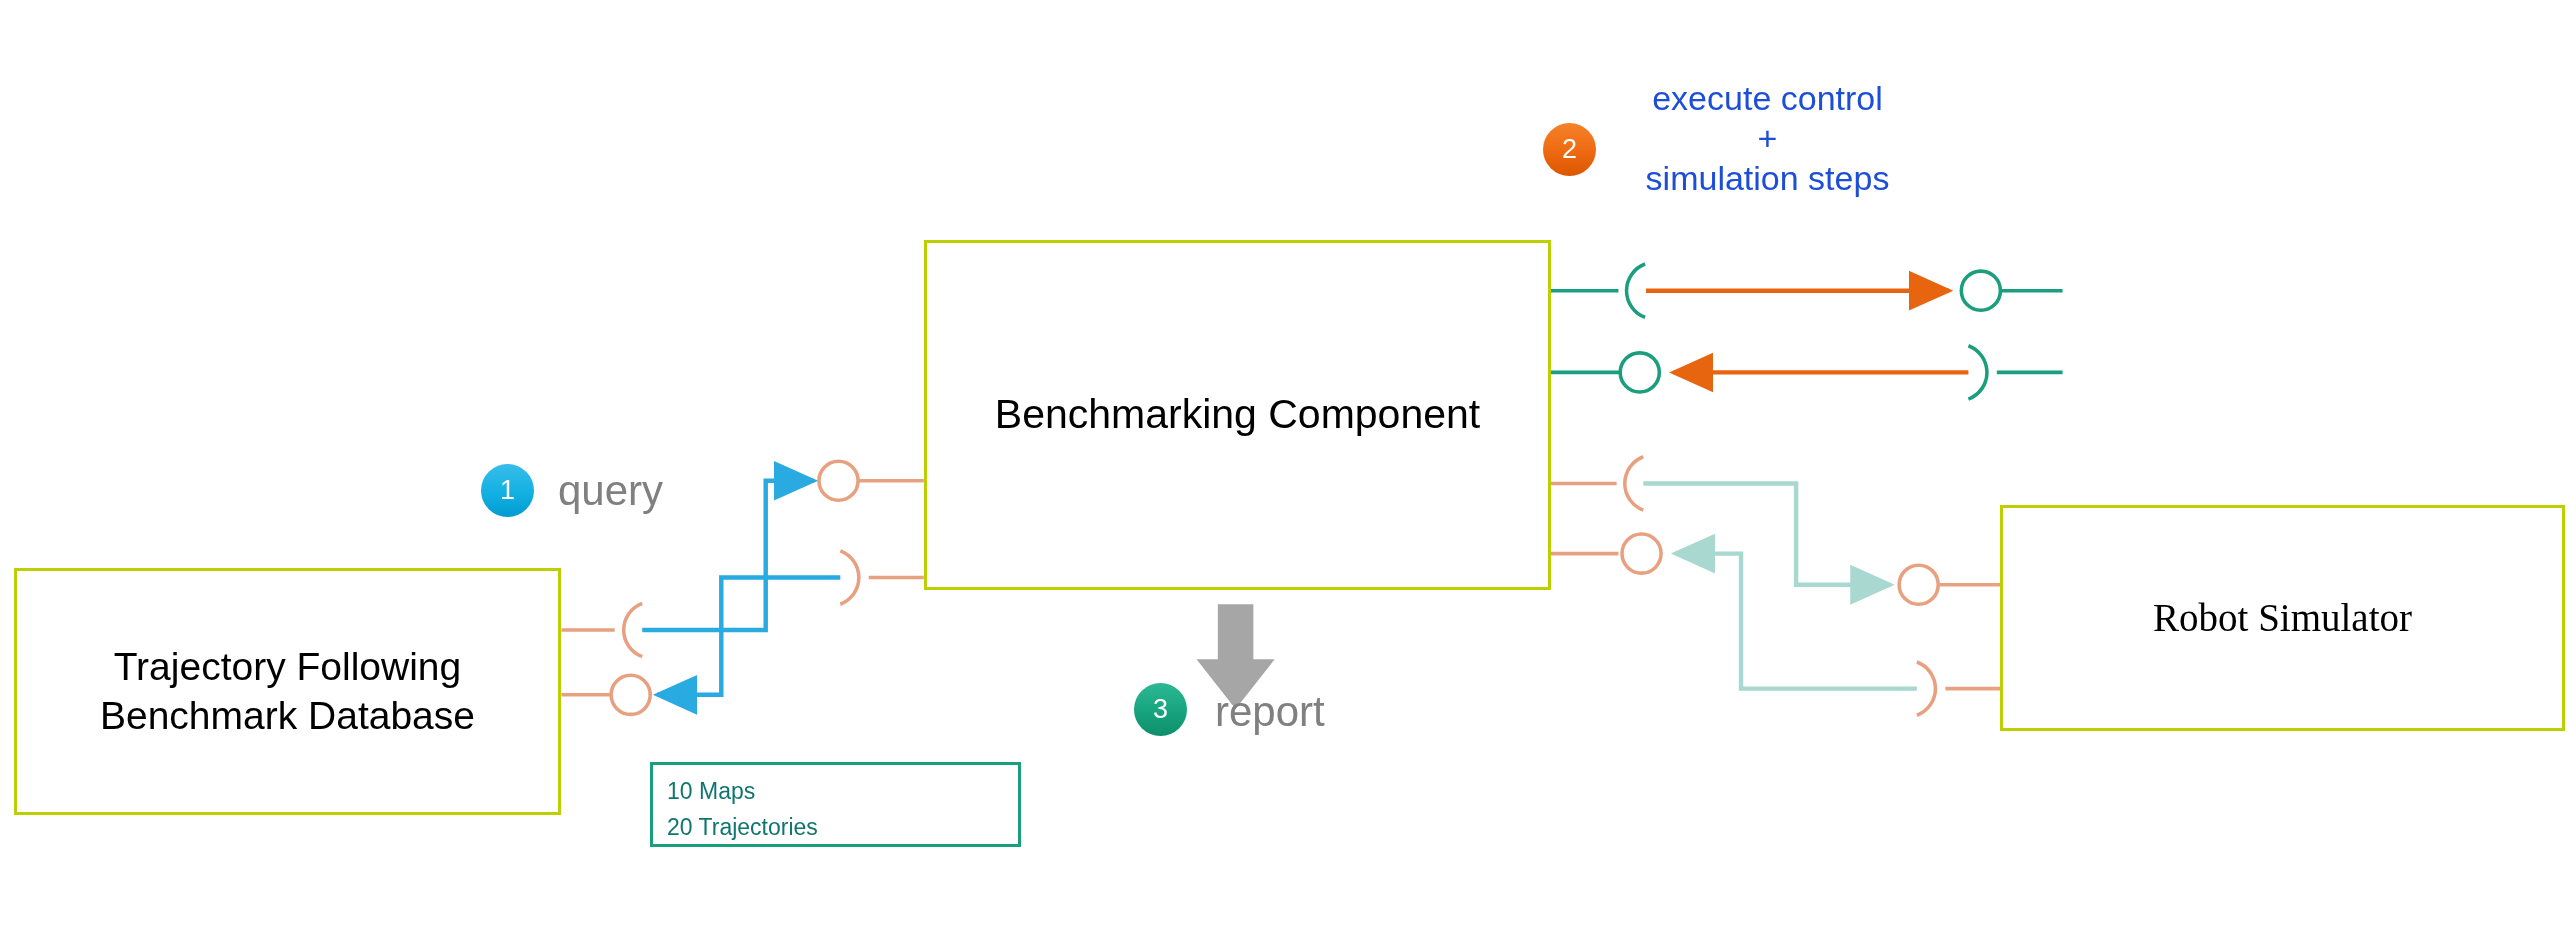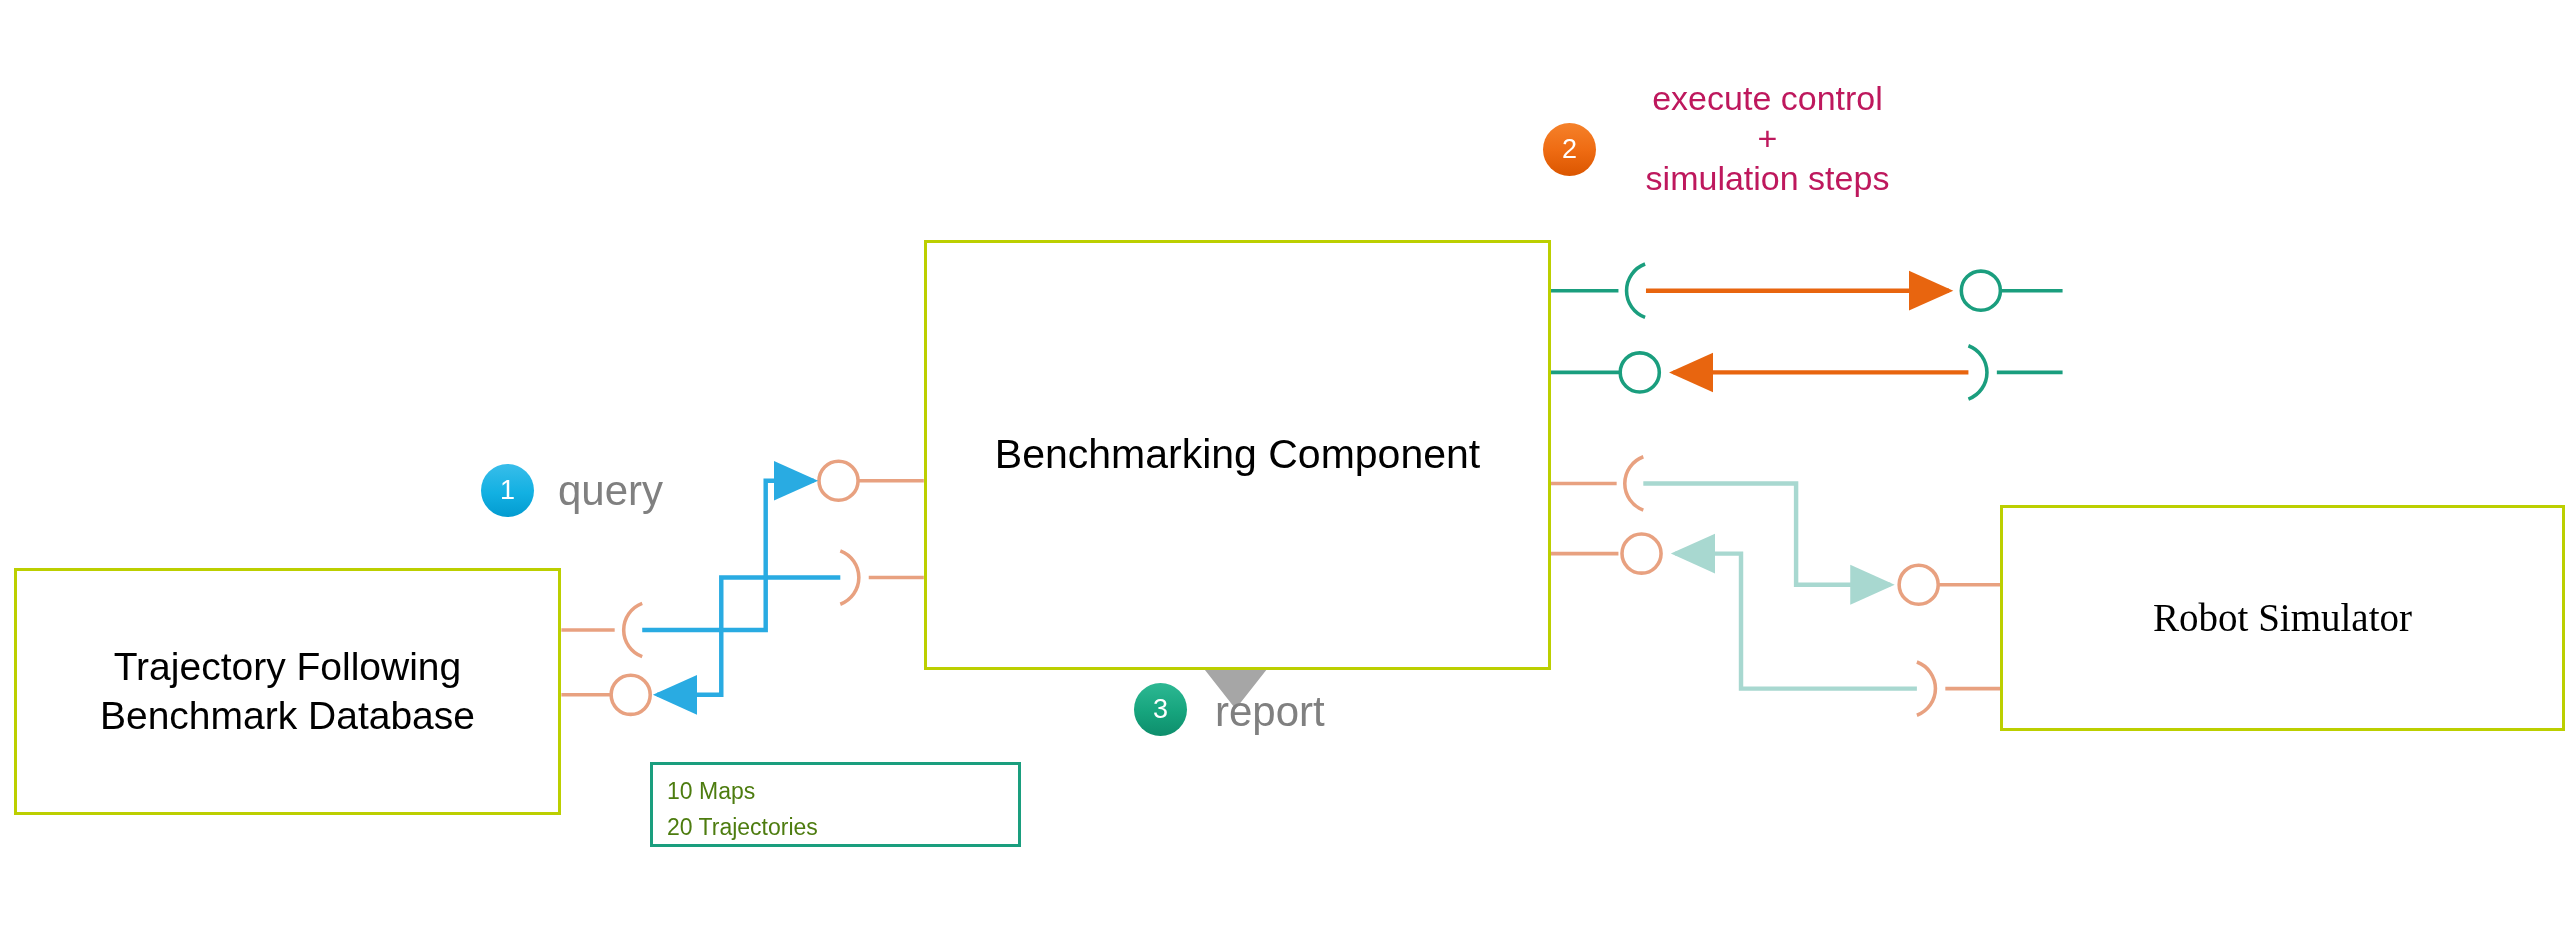--- a/index.html
+++ b/index.html
@@ -39,21 +39,21 @@
     line-height: 1.25;
   }
   .cbox .cbox-label {
     display: block;
     white-space: pre-line;
     padding: 0 12.4px;
   }
 
   #box-benchmark {
     left: 924px; top: 240px;
-    width: 627px; height: 430px;
+    width: 627px; height: 350px;
     font-size: 41px;
   }
   #box-database {
     left: 14px; top: 568px;
     width: 547px; height: 247px;
     font-size: 39px;
   }
   #box-follower {
     left: 2063px; top: 211px;
     width: 499px; height: 245px;
@@ -68,21 +68,21 @@
 
   
   #box-stats {
     position: absolute;
     left: 650px; top: 762px;
     width: 371px; height: 85px;
     box-sizing: border-box;
     border: 3.6px solid #1a9e7e;
     background: #ffffff;
     padding: 9px 14px 0 14px;
-    color: #4d7c0f;
+    color: #0f766e;
     font-size: 23px;
     line-height: 1.55;
   }
   #box-stats .stat-line { display: block; }
 
   
   .badge {
     position: absolute;
     width: 53px; height: 53px;
     border-radius: 50%;
@@ -114,21 +114,21 @@
   }
   #caption-1 { left: 558px; top: 467px; }
   #caption-3 { left: 1215px; top: 688px; }
   #caption-2 {
     left: 1590px; top: 78px;
     width: 355px;
     text-align: center;
     font-size: 34px;
     line-height: 1.18;
     white-space: pre-line;
-    color: #be185d;
+    color: #1d4ed8;
   }
 </style>
 </head>
 <body>
 
 <div id="stage">
 
   <svg id="wiring" viewBox="0 0 2900 1042" xmlns="http://www.w3.org/2000/svg">
     <defs>
       <marker id="ah-cyan" markerWidth="11" markerHeight="11" refX="9" refY="5.5" orient="auto" markerUnits="strokeWidth">

